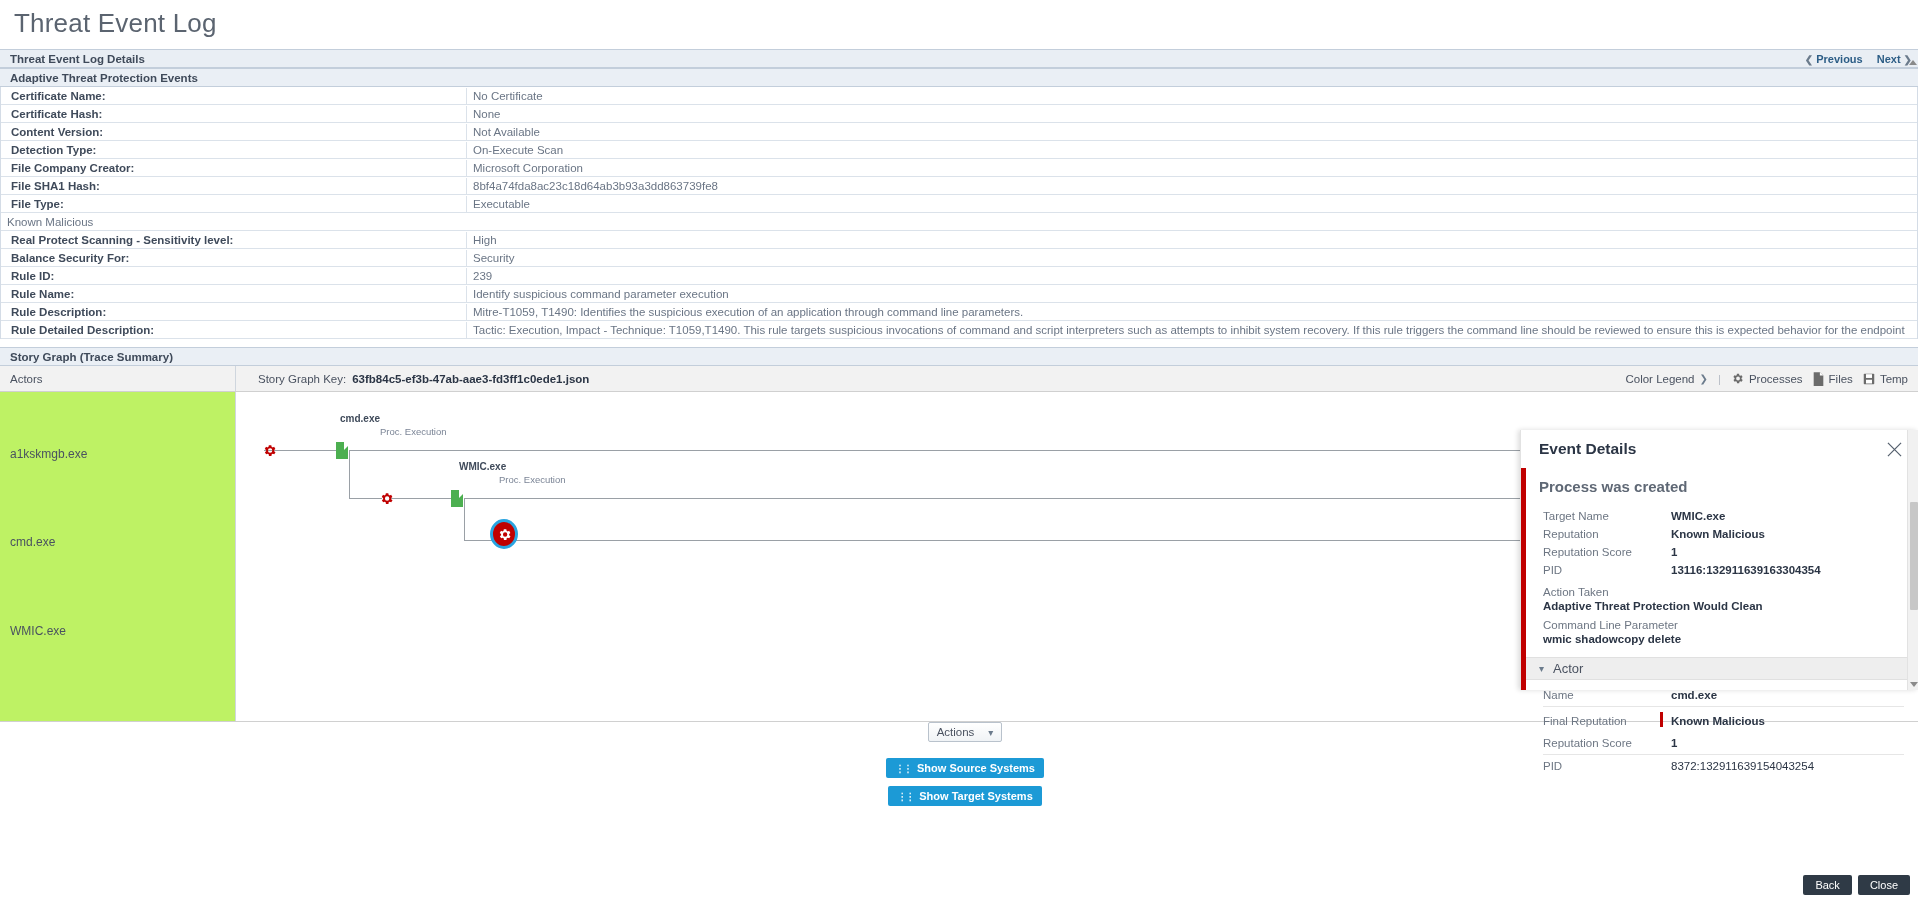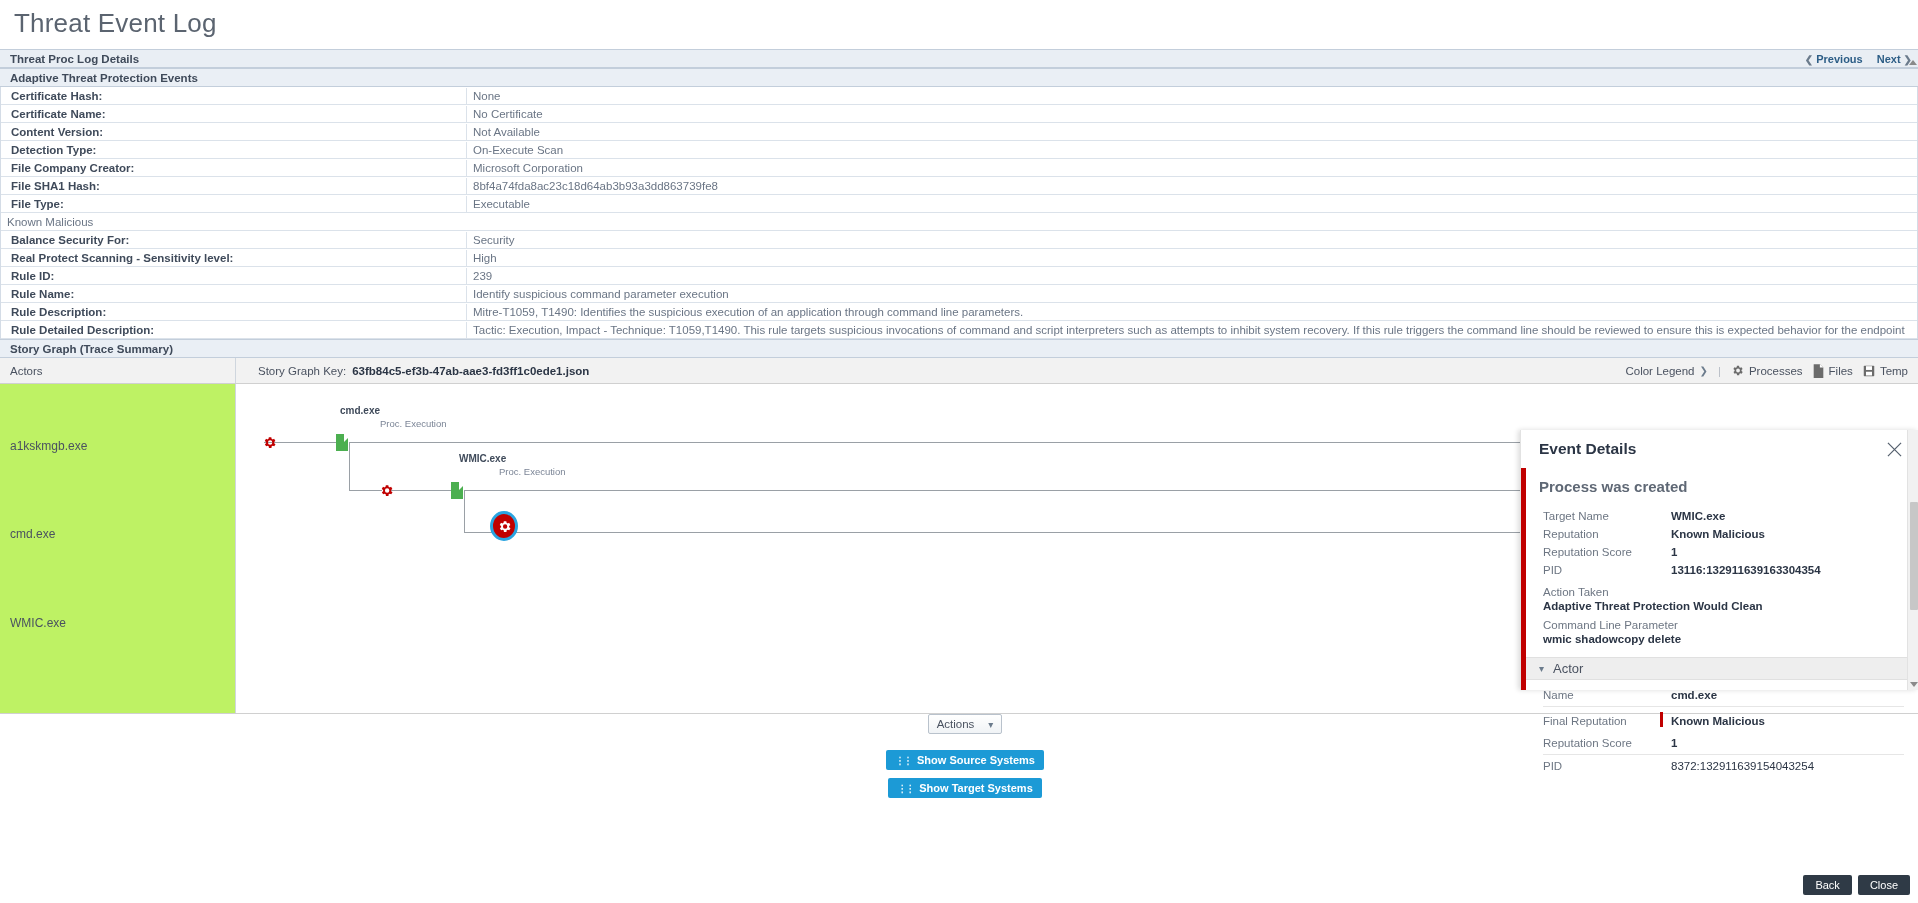--- a/index.html
+++ b/index.html
@@ -277,47 +277,47 @@
     position:absolute; right:1px; top:60px; width:0;height:0;
     border-left:4px solid transparent;border-right:4px solid transparent;border-bottom:5px solid #8a8a8a;
   }
 </style>
 </head>
 <body>
 
 <div class="page-title">Threat Event Log</div>
 
 <div class="bar">
-  <span>Threat Proc Log Details</span>
+  <span>Threat Event Log Details</span>
   <span class="nav">
     <span class="lbl">
       <span class="chev">❮</span>
       <span>Previous</span>
     </span>
     <span class="lbl">
       <span>Next</span>
       <span class="chev">❯</span>
     </span>
   </span>
 </div>
 
 <div class="bar sub">
   <span>Adaptive Threat Protection Events</span>
 </div>
 
 <div class="details" id="details-table">
     <div class="drow">
+      <div class="k">Certificate Name:</div>
+      <div class="v">No Certificate</div>
+    </div>
+    <div class="drow">
       <div class="k">Certificate Hash:</div>
       <div class="v">None</div>
     </div>
     <div class="drow">
-      <div class="k">Certificate Name:</div>
-      <div class="v">No Certificate</div>
-    </div>
-    <div class="drow">
       <div class="k">Content Version:</div>
       <div class="v">Not Available</div>
     </div>
     <div class="drow">
       <div class="k">Detection Type:</div>
       <div class="v">On-Execute Scan</div>
     </div>
     <div class="drow">
       <div class="k">File Company Creator:</div>
       <div class="v">Microsoft Corporation</div>
@@ -327,48 +327,48 @@
       <div class="v">8bf4a74fda8ac23c18d64ab3b93a3dd863739fe8</div>
     </div>
     <div class="drow">
       <div class="k">File Type:</div>
       <div class="v">Executable</div>
     </div>
     <div class="drow">
       <div class="v">Known Malicious</div>
     </div>
     <div class="drow">
+      <div class="k">Real Protect Scanning - Sensitivity level:</div>
+      <div class="v">High</div>
+    </div>
+    <div class="drow">
       <div class="k">Balance Security For:</div>
       <div class="v">Security</div>
     </div>
     <div class="drow">
-      <div class="k">Real Protect Scanning - Sensitivity level:</div>
-      <div class="v">High</div>
-    </div>
-    <div class="drow">
       <div class="k">Rule ID:</div>
       <div class="v">239</div>
     </div>
     <div class="drow">
       <div class="k">Rule Name:</div>
       <div class="v">Identify suspicious command parameter execution</div>
     </div>
     <div class="drow">
       <div class="k">Rule Description:</div>
       <div class="v">Mitre-T1059, T1490: Identifies the suspicious execution of an application through command line parameters.</div>
     </div>
     <div class="drow">
       <div class="k">Rule Detailed Description:</div>
       <div class="v">Tactic: Execution, Impact - Technique: T1059,T1490. This rule targets suspicious invocations of command and script interpreters such as attempts to inhibit system recovery. If this rule triggers the command line should be reviewed to ensure this is expected behavior for the endpoint</div>
     </div>
   </div>
 
 <div class="top-arrow"></div>
 
-<div class="bar sub" style="margin-top:0">
+<div class="bar sub" style="margin-top:8px">
   <span>Story Graph (Trace Summary)</span>
 </div>
 
 <div class="sg-wrap">
   <div class="sg-head">
     <div class="actors-col">Actors</div>
     <div class="key-col">
       <span class="sg-key-label">Story Graph Key:</span>
       <span class="sg-key-value">63fb84c5-ef3b-47ab-aae3-fd3ff1c0ede1.json</span>
       <div class="sg-tools">

